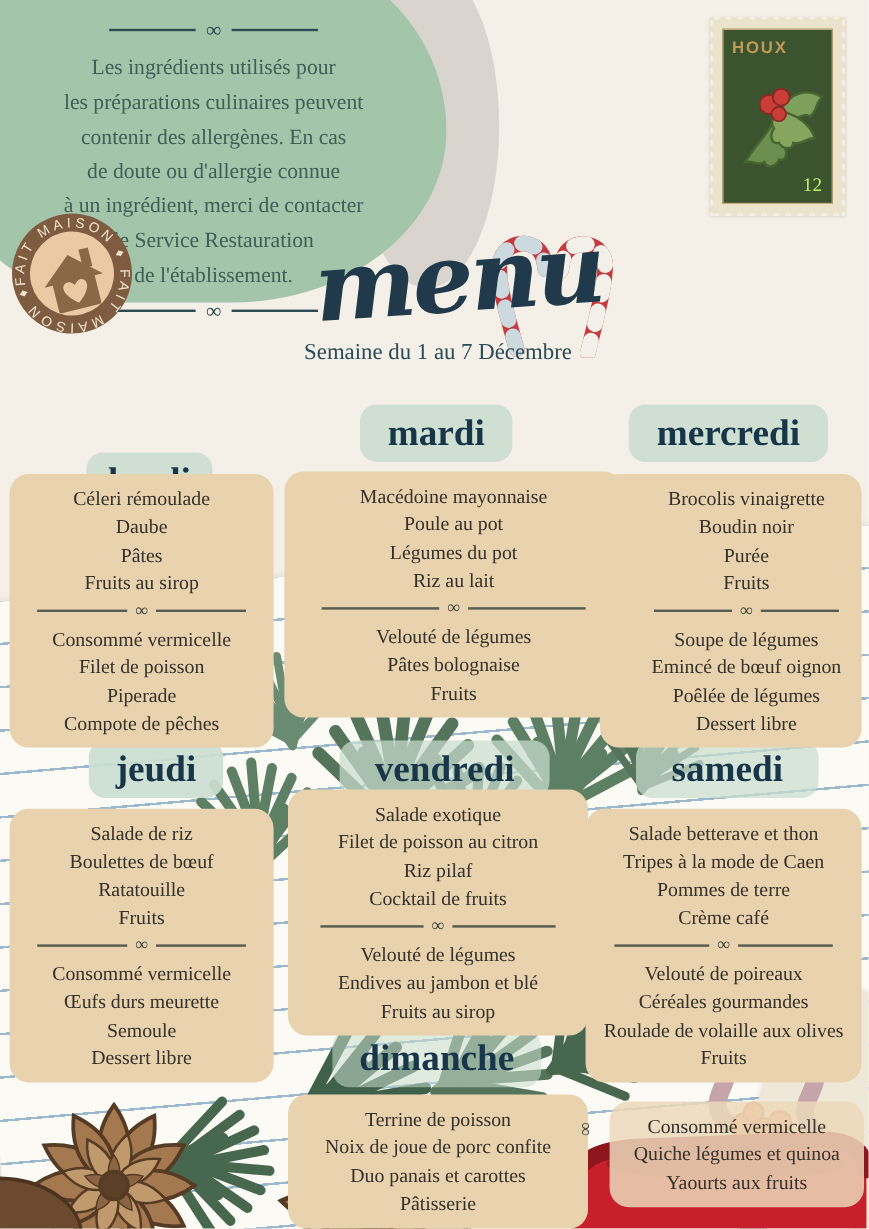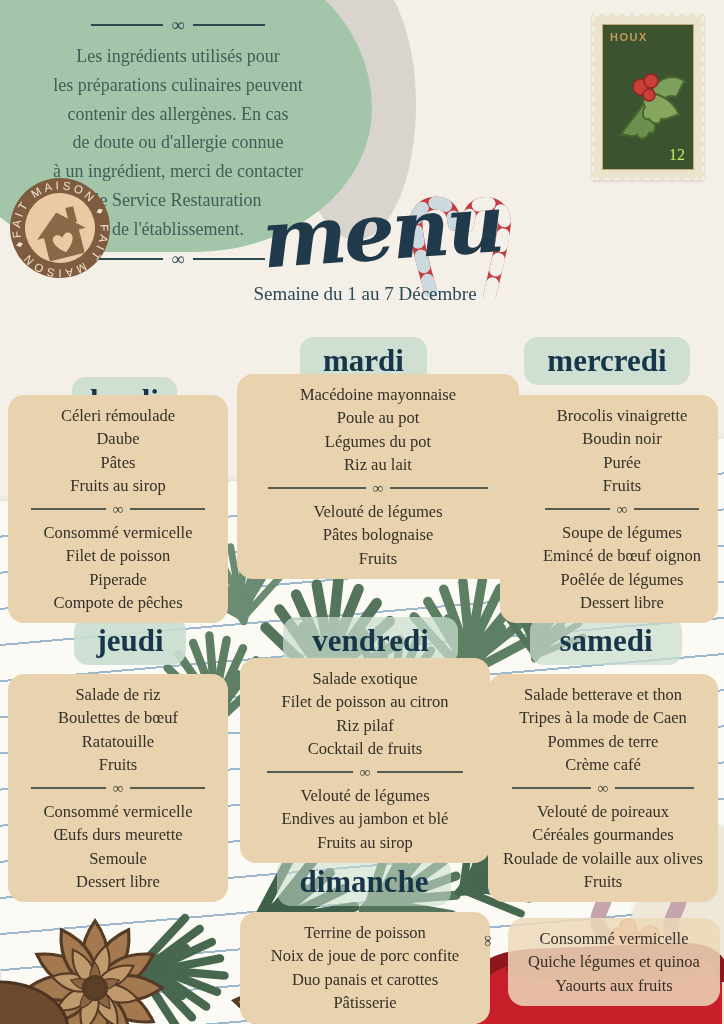--- a/index.html
+++ b/index.html
@@ -45,21 +45,21 @@
       radial-gradient(circle,#f4f0e8 2.5px,transparent 2.7px);
     background-size:10px 8px,10px 8px,8px 10px,8px 10px;
     background-repeat:repeat-x,repeat-x,repeat-y,repeat-y;
     background-position:left 0 top -4px,left 0 bottom -4px,left -4px top 0,right -4px top 0;
   }
   .stamp-inner{
     position:absolute;inset:10px;background:#3c5330;border:1px solid #c4ac78;
   }
   .stamp-title{
     position:absolute;left:7px;top:6px;font-family:"Liberation Sans",sans-serif;
-    font-size:11px;font-weight:bold;letter-spacing:1.5px;color:#c19a57;
+    font-size:14px;font-weight:bold;letter-spacing:1.5px;color:#c19a57;
   }
   .stamp-number{
     position:absolute;right:8px;bottom:5px;font-size:16px;color:#bef264;
   }
   .holly{position:absolute;left:4px;top:18px;}
   
   .canes{position:absolute;left:382px;top:176px;z-index:2;}
   .menu-title{
     position:absolute;left:262px;top:192px;width:220px;z-index:3;
     font-family:"DejaVu Serif",serif;font-style:italic;font-weight:bold;
@@ -108,21 +108,21 @@
   
   #pill-lundi{left:72px;top:353px;width:105px;height:48px;margin-top:24px;}
   #pill-mardi{left:300px;top:337px;width:127px;height:48px;}
   #pill-mercredi{left:524px;top:337px;width:166px;height:48px;}
   #pill-jeudi{left:74px;top:617px;width:112px;height:48px;}
   #pill-vendredi{left:283px;top:617px;width:175px;height:48px;background:rgba(203,222,208,.72);}
   #pill-samedi{left:530px;top:617px;width:152px;height:48px;background:rgba(203,222,208,.72);}
   #pill-dimanche{left:277px;top:858px;width:174px;height:48px;background:rgba(203,222,208,.55);}
   
   #card-lundi{left:8px;top:395px;width:220px;min-height:170px;}
-  #card-mardi{left:237px;top:374px;width:282px;min-height:152px;}
+  #card-mardi{left:237px;top:393px;width:282px;min-height:152px;}
   #card-mercredi{left:500px;top:395px;width:218px;min-height:172px;padding-left:32px;}
   #card-jeudi{left:8px;top:674px;width:220px;min-height:168px;}
   #card-vendredi{left:240px;top:658px;width:250px;min-height:152px;}
   #card-samedi{left:488px;top:674px;width:230px;min-height:178px;}
   #card-dimanche-lunch{left:240px;top:912px;width:250px;min-height:98px;}
   #card-dimanche-dinner{left:508px;top:918px;width:212px;min-height:76px;}
   .between-orn{
     position:absolute;left:482px;top:932px;z-index:7;color:#4a4a44;
     font-size:16px;transform:rotate(90deg);
   }

